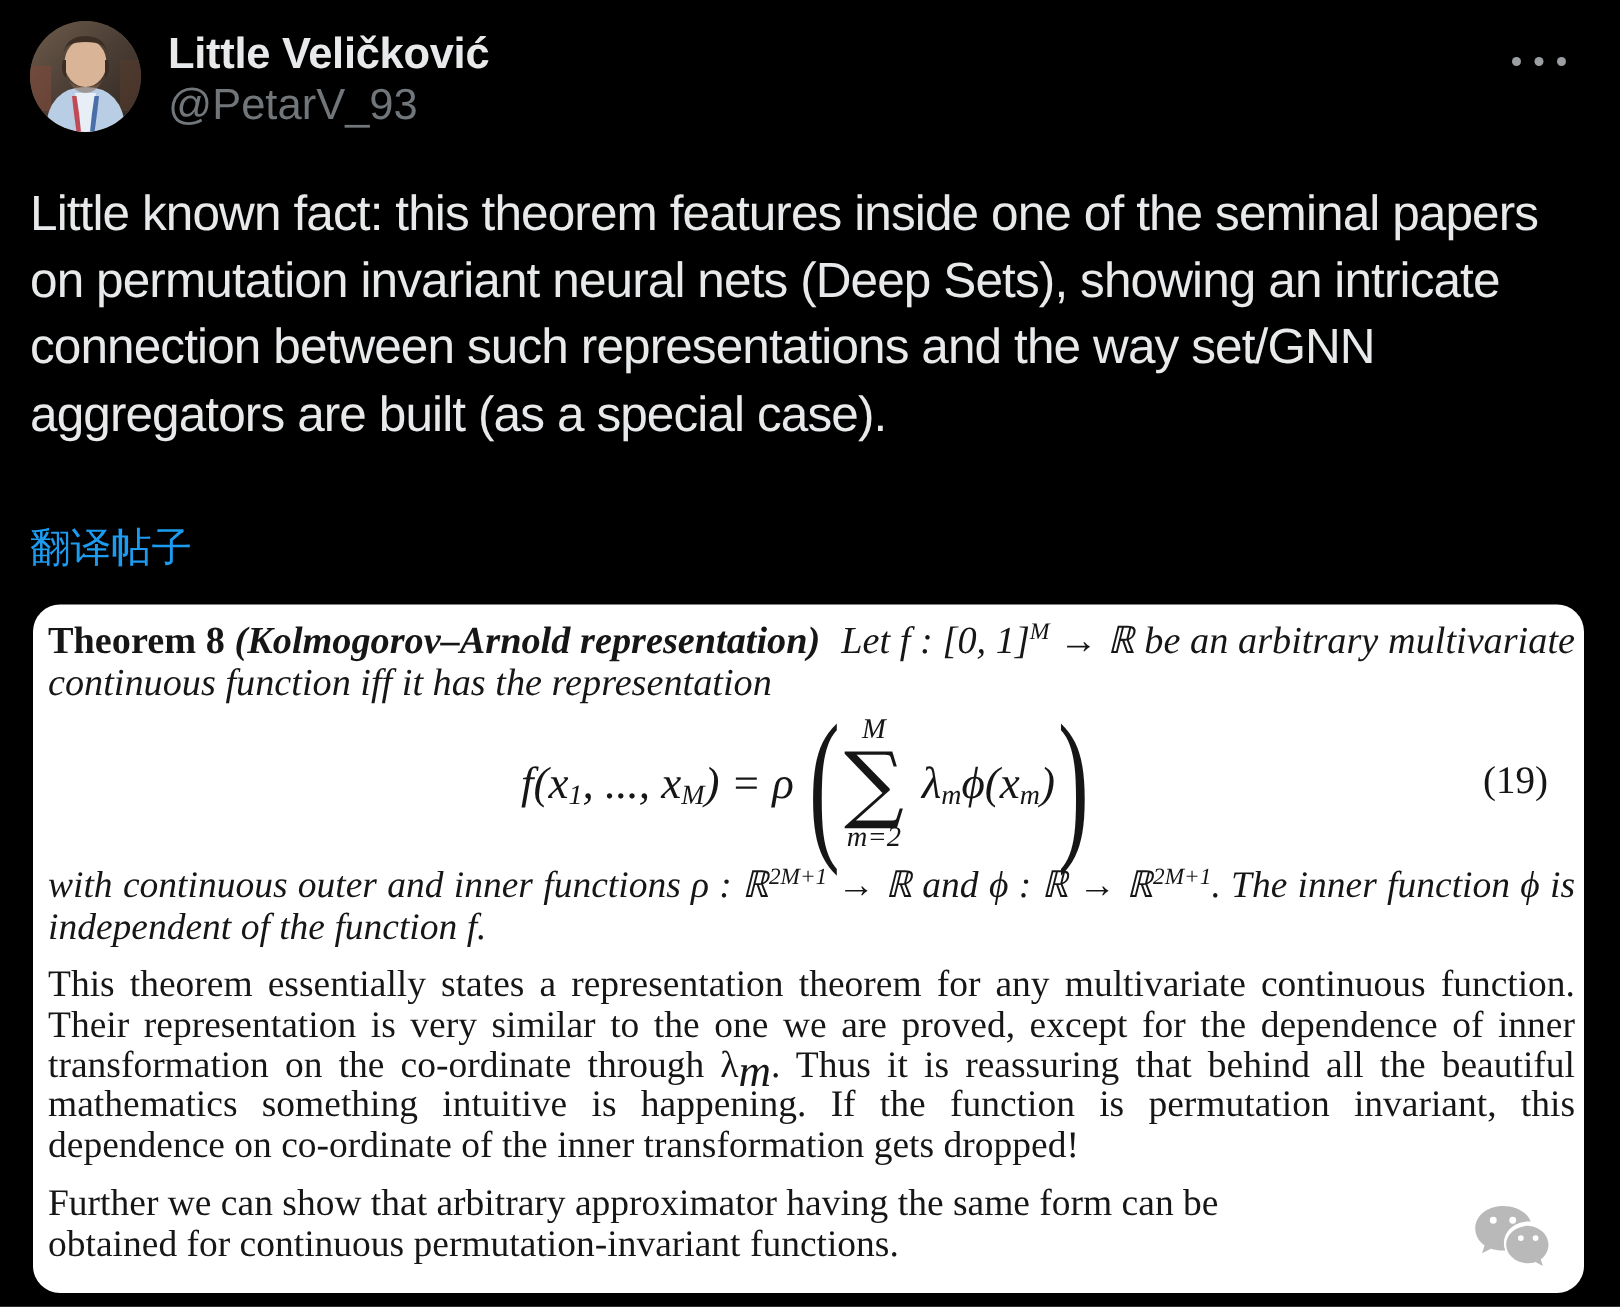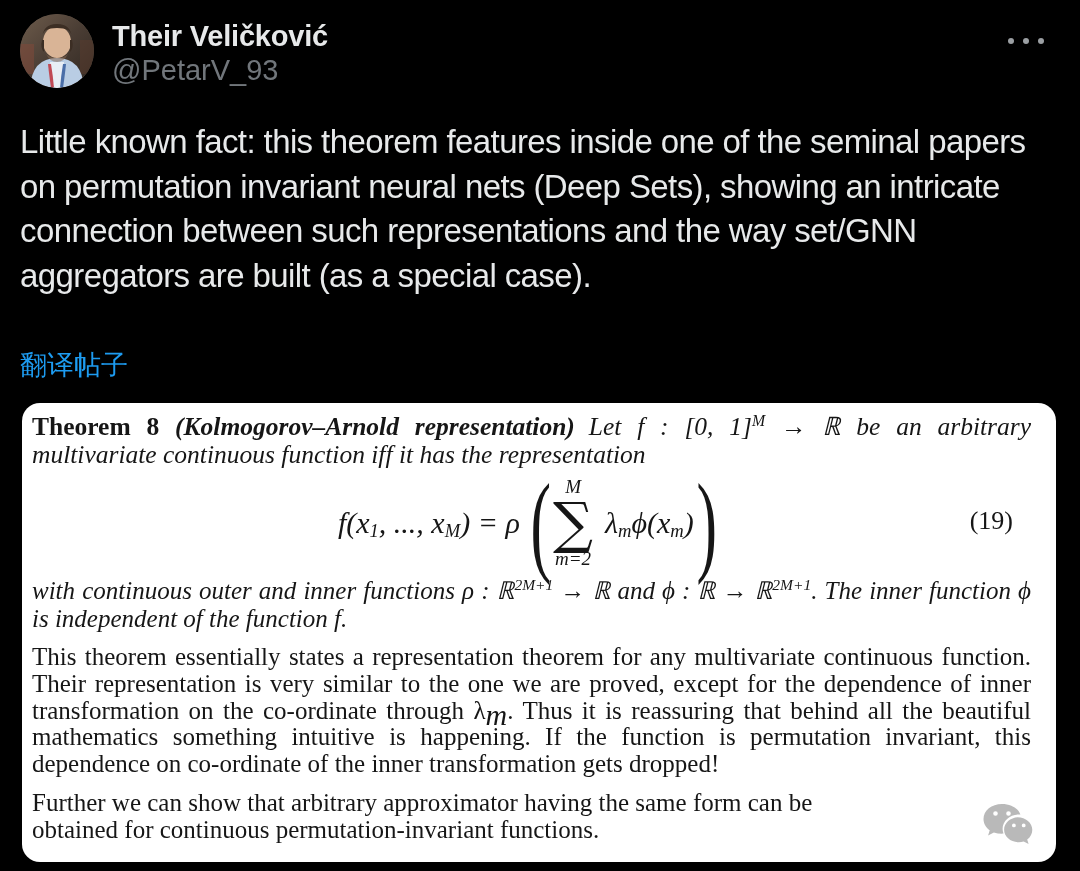--- a/index.html
+++ b/index.html
@@ -21,21 +21,21 @@
 
   
   .body-text { position:absolute; top:120px; left:20px; width:1050px; }
   .body-text .line { color:#e7e9ea; font-size:33px; letter-spacing:-0.6px;
                      line-height:44.5px; white-space:nowrap; }
   .translate { position:absolute; top:347px; left:20px; color:#1d9bf0; font-size:27px;
                text-decoration:none; cursor:pointer; }
 
   
   .card { position:absolute; top:403px; left:22px; width:1034px; height:459px;
-          background:#fff; border-radius:18px; padding:10px 25px 0 10px;
+          background:#fff; border-radius:18px; padding:10px 6px 0 10px;
           color:#161616; font-family:"Liberation Serif", serif; overflow:hidden; }
   .card .just { text-align:justify; }
   .thm-head { font-size:25.5px; line-height:28px; }
   .thm-head .b  { font-weight:700; }
   .thm-head .bi { font-weight:700; font-style:italic; }
   .thm-head .i  { font-style:italic; }
   .thm-head .lead { padding-left:14px; }
   sup { font-size:0.62em; vertical-align:0.55em; line-height:0; }
   sub { font-size:0.62em; vertical-align:-0.2em; line-height:0; }
 
@@ -92,21 +92,21 @@
           <path d="M43 50 Q41 62 40 74 L43 74 Q45 60 46 50 Z" fill="#4a6ea8"></path>
           <ellipse cx="37" cy="28" rx="14" ry="16" fill="#d9b496"></ellipse>
           <path d="M22 26 Q22 10 37 10 Q52 10 52 26 Q52 18 48 16 Q44 14 37 14 Q30 14 26 16 Q22 18 22 26 Z" fill="#3c2e24"></path>
           <path d="M22 26 Q20 34 24 38 L24 26 Z" fill="#3c2e24"></path>
           <path d="M52 26 Q54 34 50 38 L50 26 Z" fill="#3c2e24"></path>
           <path d="M26 40 Q30 48 37 48 Q44 48 48 40 Q44 44 37 44 Q30 44 26 40 Z" fill="#8a6a50" opacity="0.55"></path>
         </g>
       </svg>
     </div>
     <div class="names">
-      <div class="display-name">Their Veličković</div>
+      <div class="display-name">Little Veličković</div>
       <div class="handle">@PetarV_93</div>
     </div>
     <div class="more">
       <span class="dot"></span>
       <span class="dot"></span>
       <span class="dot"></span>
     </div>
   </div>
 
   <div class="body-text">

